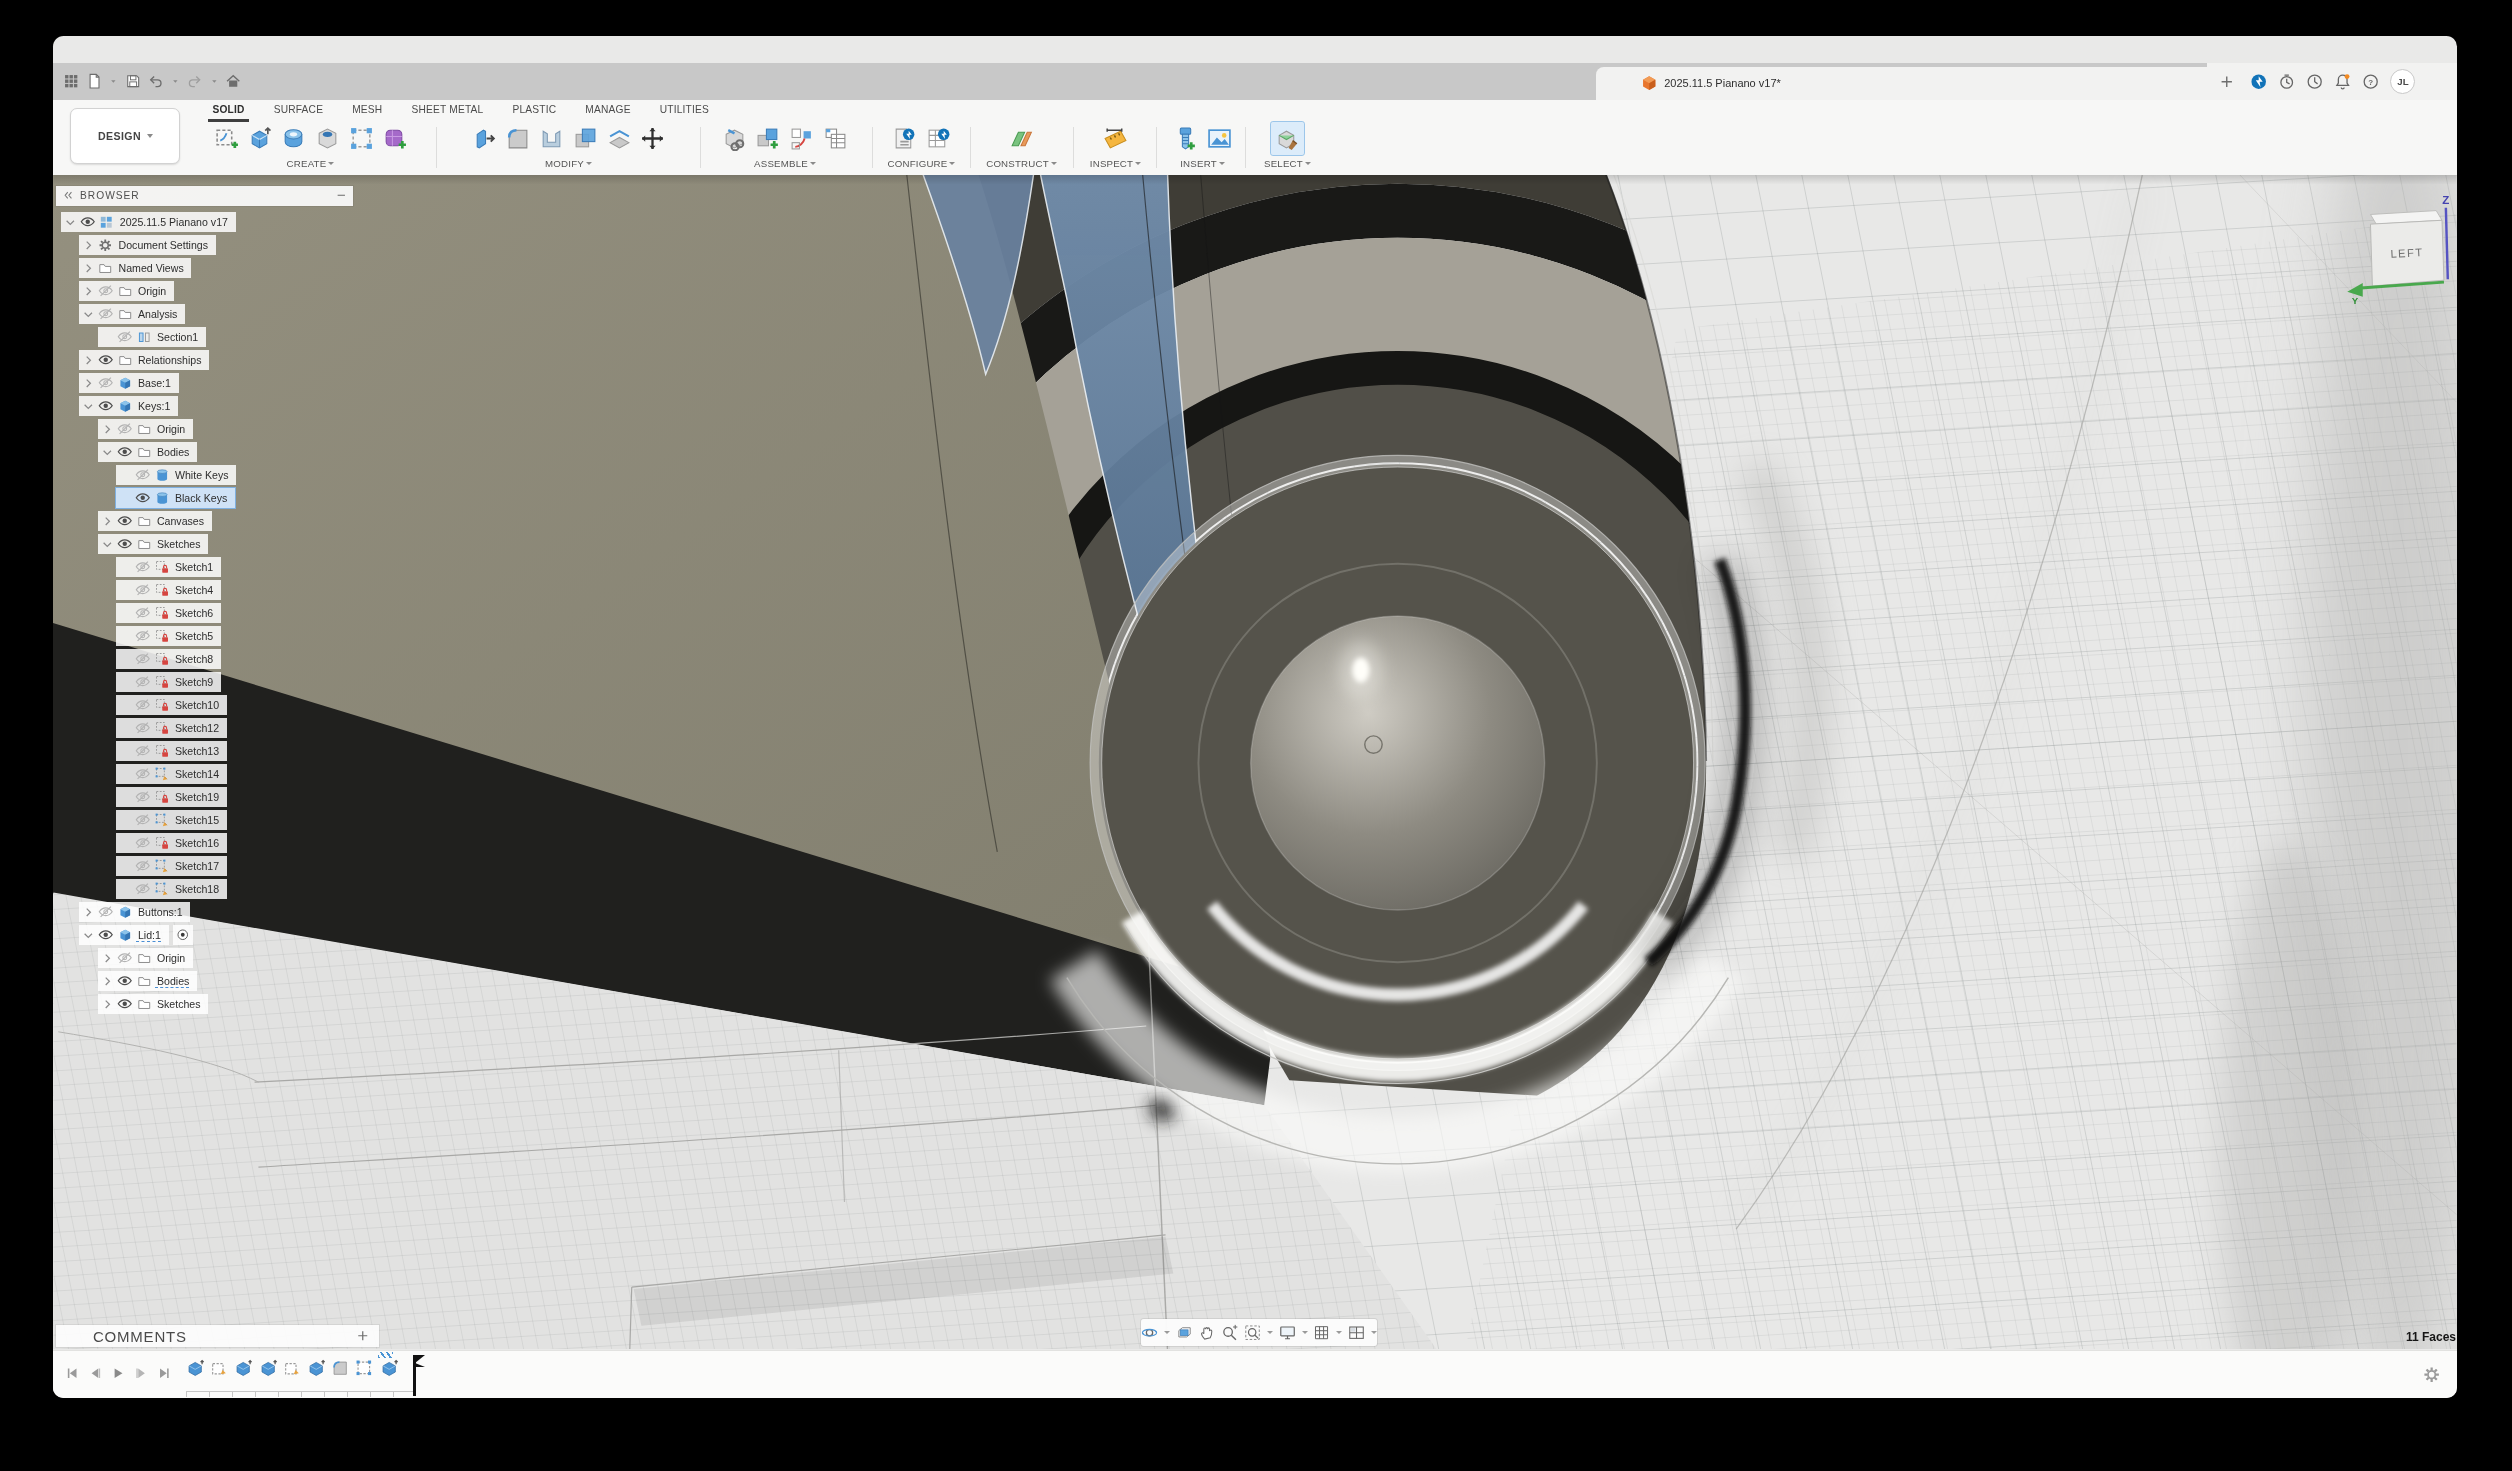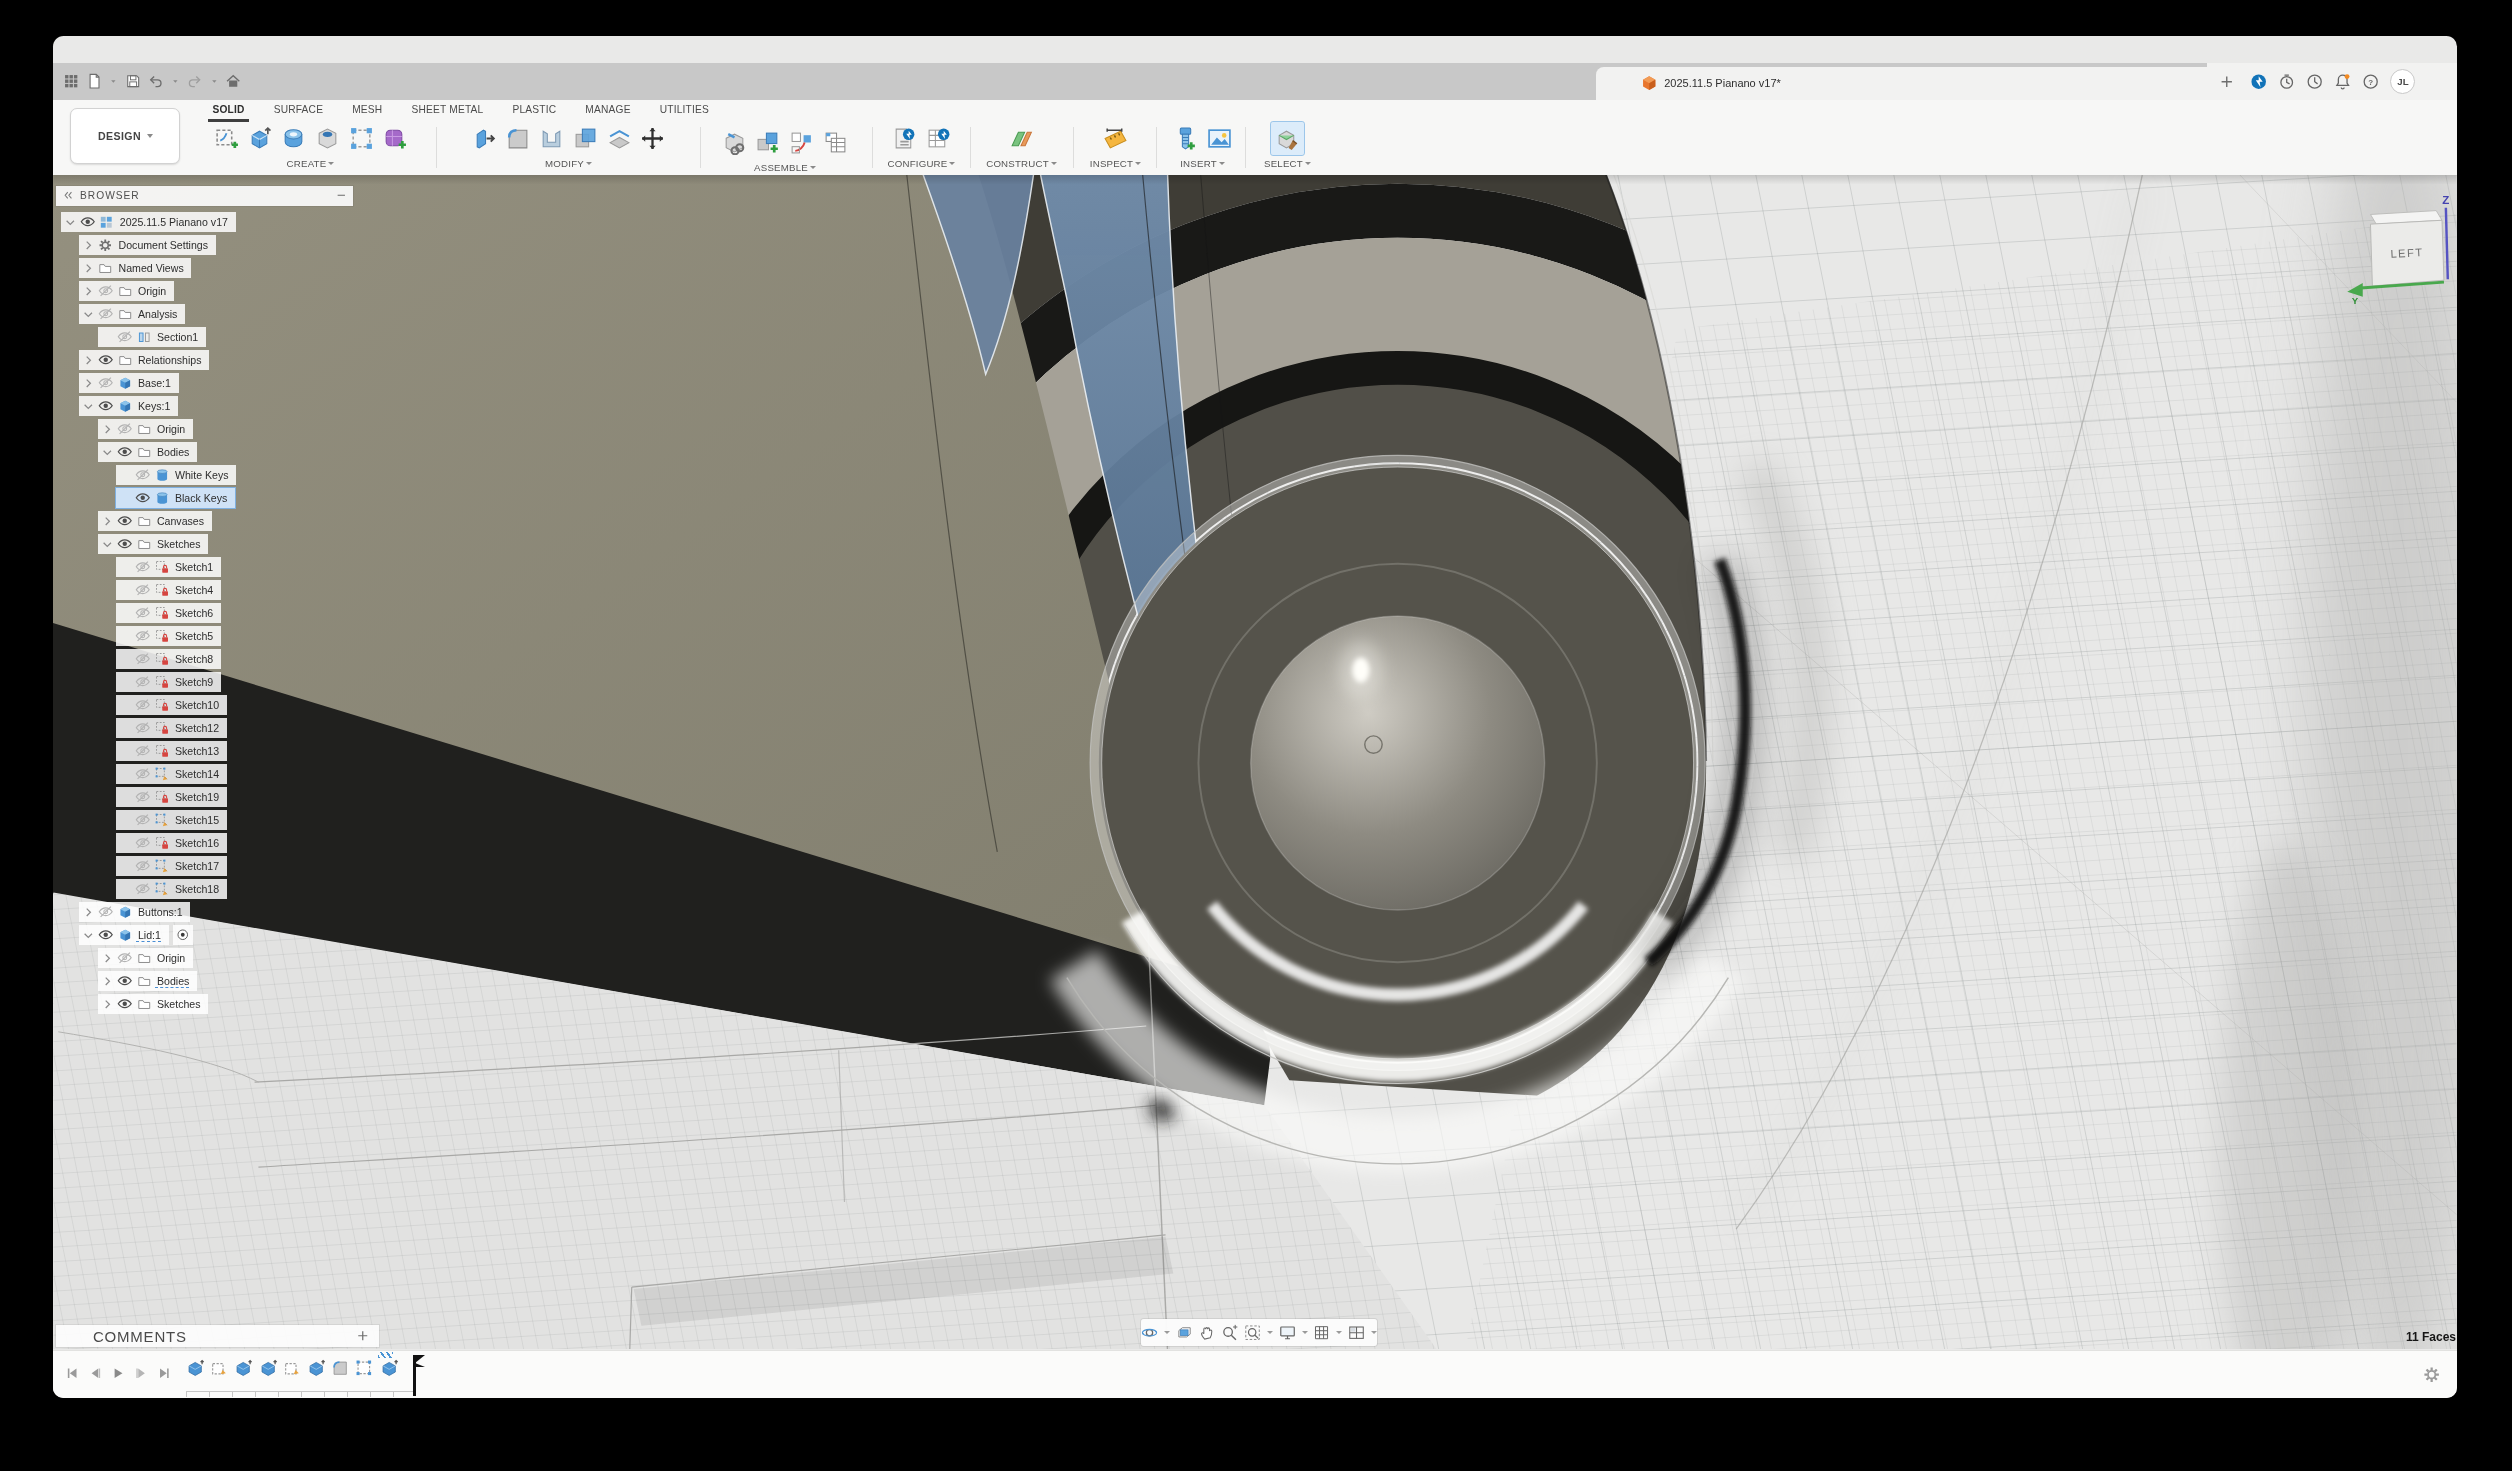--- a/index.html
+++ b/index.html
@@ -349,21 +349,21 @@
                     <path d="M12 2l-3 3h6zM12 22l-3-3h6zM2 12l3-3v6zM22 12l-3-3v6z" fill="#2f2f2f"></path>
                   </svg>
                 </span>
               </span>
             </div>
             <div class="glabel">
               <span>MODIFY</span>
               <span class="gcaret"></span>
             </div>
           </div>
-          <div class="rgroup" style="left: 650px; width: 164px; justify-content: flex-end;">
+          <div class="rgroup" style="left: 650px; width: 164px;">
             <div class="gicons">
               <span class="gi">
                 <span class="ic">
                   <svg xmlns="http://www.w3.org/2000/svg" viewBox="0 0 24 24">
                     <path d="M4 8l8-4 8 4v9l-8 4-8-4z" fill="#d9d9d9" stroke="#9a9a9a"></path>
                     <path d="M6 4l6 3" stroke="#4a94d4" stroke-width="2.4"></path>
                     <circle cx="17" cy="17" r="3.4" fill="none" stroke="#6f6f6f" stroke-width="2"></circle>
                     <circle cx="12.5" cy="20" r="3.4" fill="none" stroke="#6f6f6f" stroke-width="2"></circle>
                   </svg>
                 </span>

